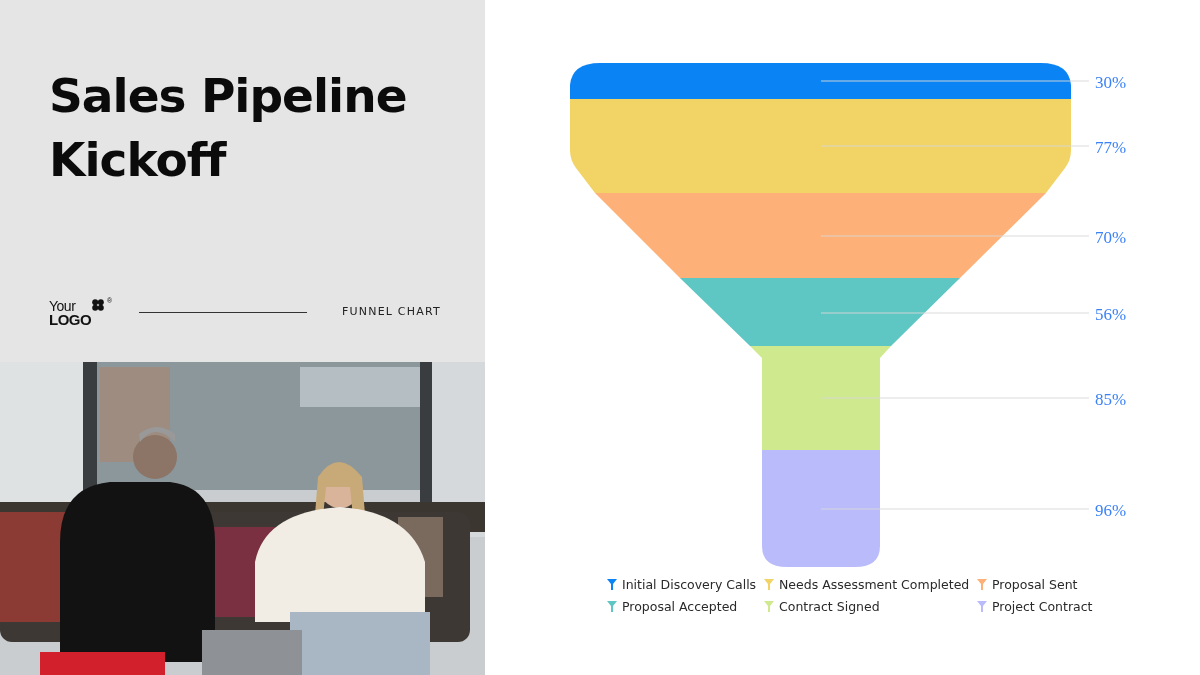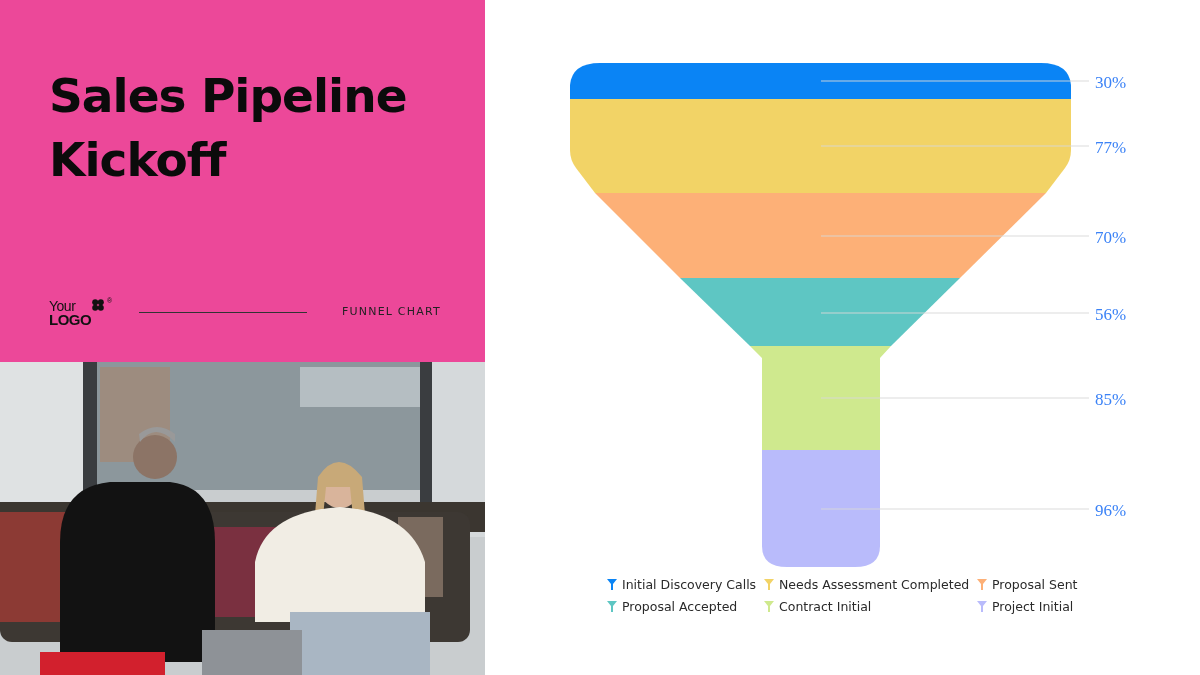--- a/index.html
+++ b/index.html
@@ -1,19 +1,19 @@
 <!DOCTYPE html>
 <html><head>
 <meta charset="utf-8">
 <style>
   * { box-sizing: border-box; margin: 0; padding: 0; }
   html, body { width: 1200px; height: 675px; overflow: hidden; background: #ffffff; }
   body { position: relative; font-family: "Liberation Sans", sans-serif; }
 
-  .left-panel { position: absolute; left: 0; top: 0; width: 485px; height: 362px; background: #ec4899; }
+  .left-panel { position: absolute; left: 0; top: 0; width: 485px; height: 362px; background: #e5e5e5; }
   .title { position: absolute; left: 49px; top: 64px; font-family: "DejaVu Sans", sans-serif; font-weight: 700; font-size: 47px; line-height: 64px; color: #0b0b0b; letter-spacing: -1px; }
   .logo { position: absolute; left: 49px; top: 298px; width: 70px; height: 32px; }
   .logo-your { position: absolute; left: 0; top: 0; font-family: Liberation Sans, sans-serif; font-size: 14px; color: #111; letter-spacing: -0.5px; }
   .logo-logo { position: absolute; left: 0; top: 13px; font-family: "Liberation Sans", sans-serif; font-weight: 700; font-size: 15px; color: #111; letter-spacing: -0.5px; }
   .logo-mark { position: absolute; left: 43px; top: 1px; width: 12px; height: 12px; }
   .logo-reg { position: absolute; left: 58px; top: -1px; font-size: 7px; color: #111; }
   .divider { position: absolute; left: 139px; top: 312px; width: 168px; height: 1px; background: #333; }
   .subtitle { position: absolute; left: 334px; top: 305px; font-family: "DejaVu Sans", sans-serif; font-size: 11px; letter-spacing: 1.2px; color: #222; margin-left: 8px; }
 
   .photo { position: absolute; left: 0; top: 362px; width: 485px; height: 313px; overflow: hidden; background: #9aa3a6; }
@@ -128,21 +128,21 @@
   <div class="legend-item" style="left:0; top:22px">
     <svg width="10" height="11" viewBox="0 0 10 11">
         <path d="M0 0 H10 L6 5 V11 H4 V5 Z" fill="#5ec6c3"></path>
       </svg>
     <span>Proposal Accepted</span>
   </div>
   <div class="legend-item" style="left:157px; top:22px">
     <svg width="10" height="11" viewBox="0 0 10 11">
         <path d="M0 0 H10 L6 5 V11 H4 V5 Z" fill="#cfe98e"></path>
       </svg>
-    <span>Contract Initial</span>
+    <span>Contract Signed</span>
   </div>
   <div class="legend-item" style="left:370px; top:22px">
     <svg width="10" height="11" viewBox="0 0 10 11">
         <path d="M0 0 H10 L6 5 V11 H4 V5 Z" fill="#b9bbfb"></path>
       </svg>
-    <span>Project Initial</span>
+    <span>Project Contract</span>
   </div>
 </div>
 
 </body></html>

